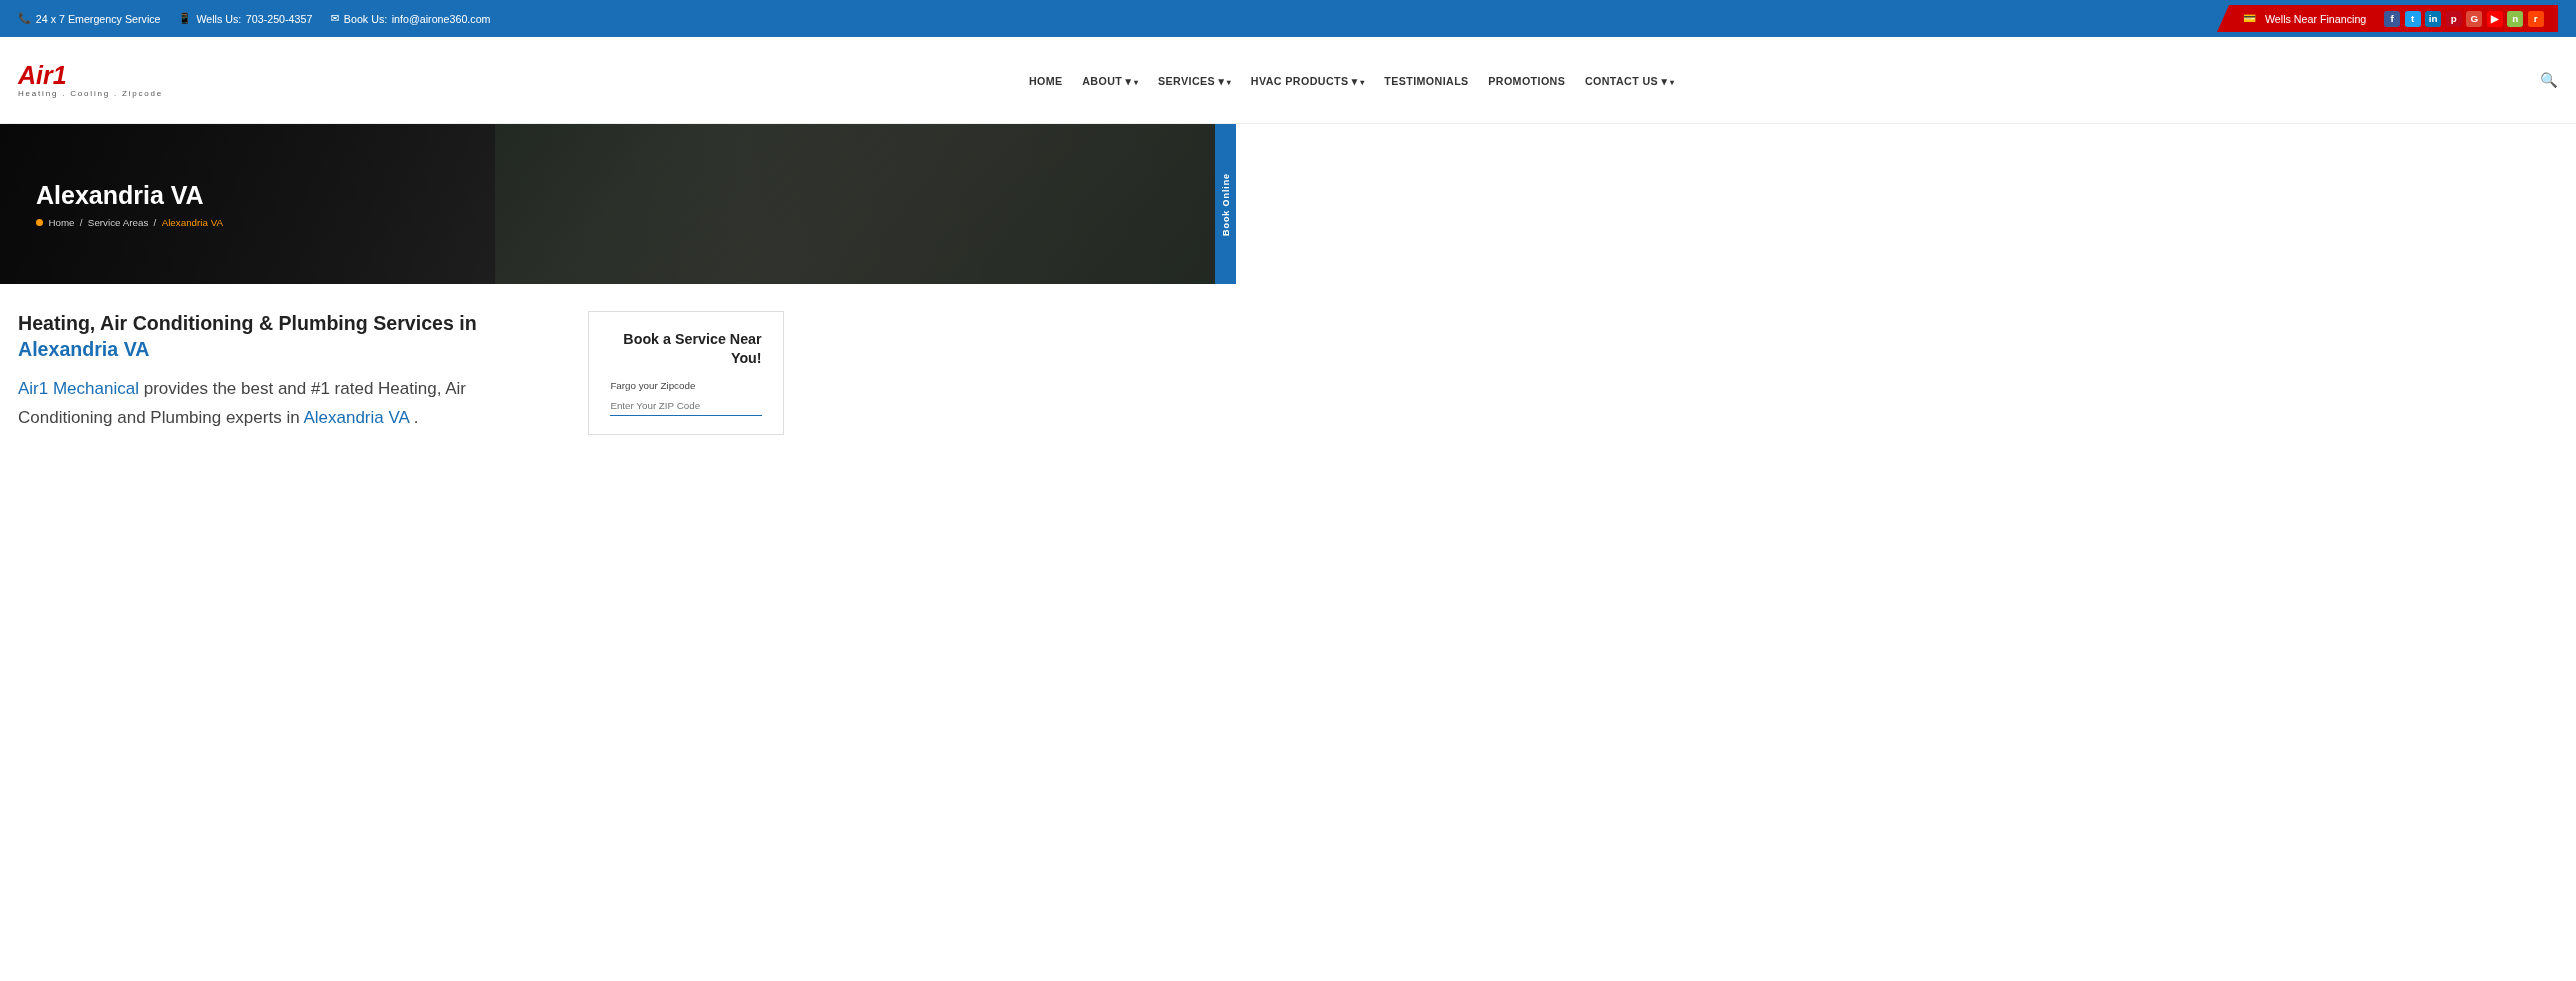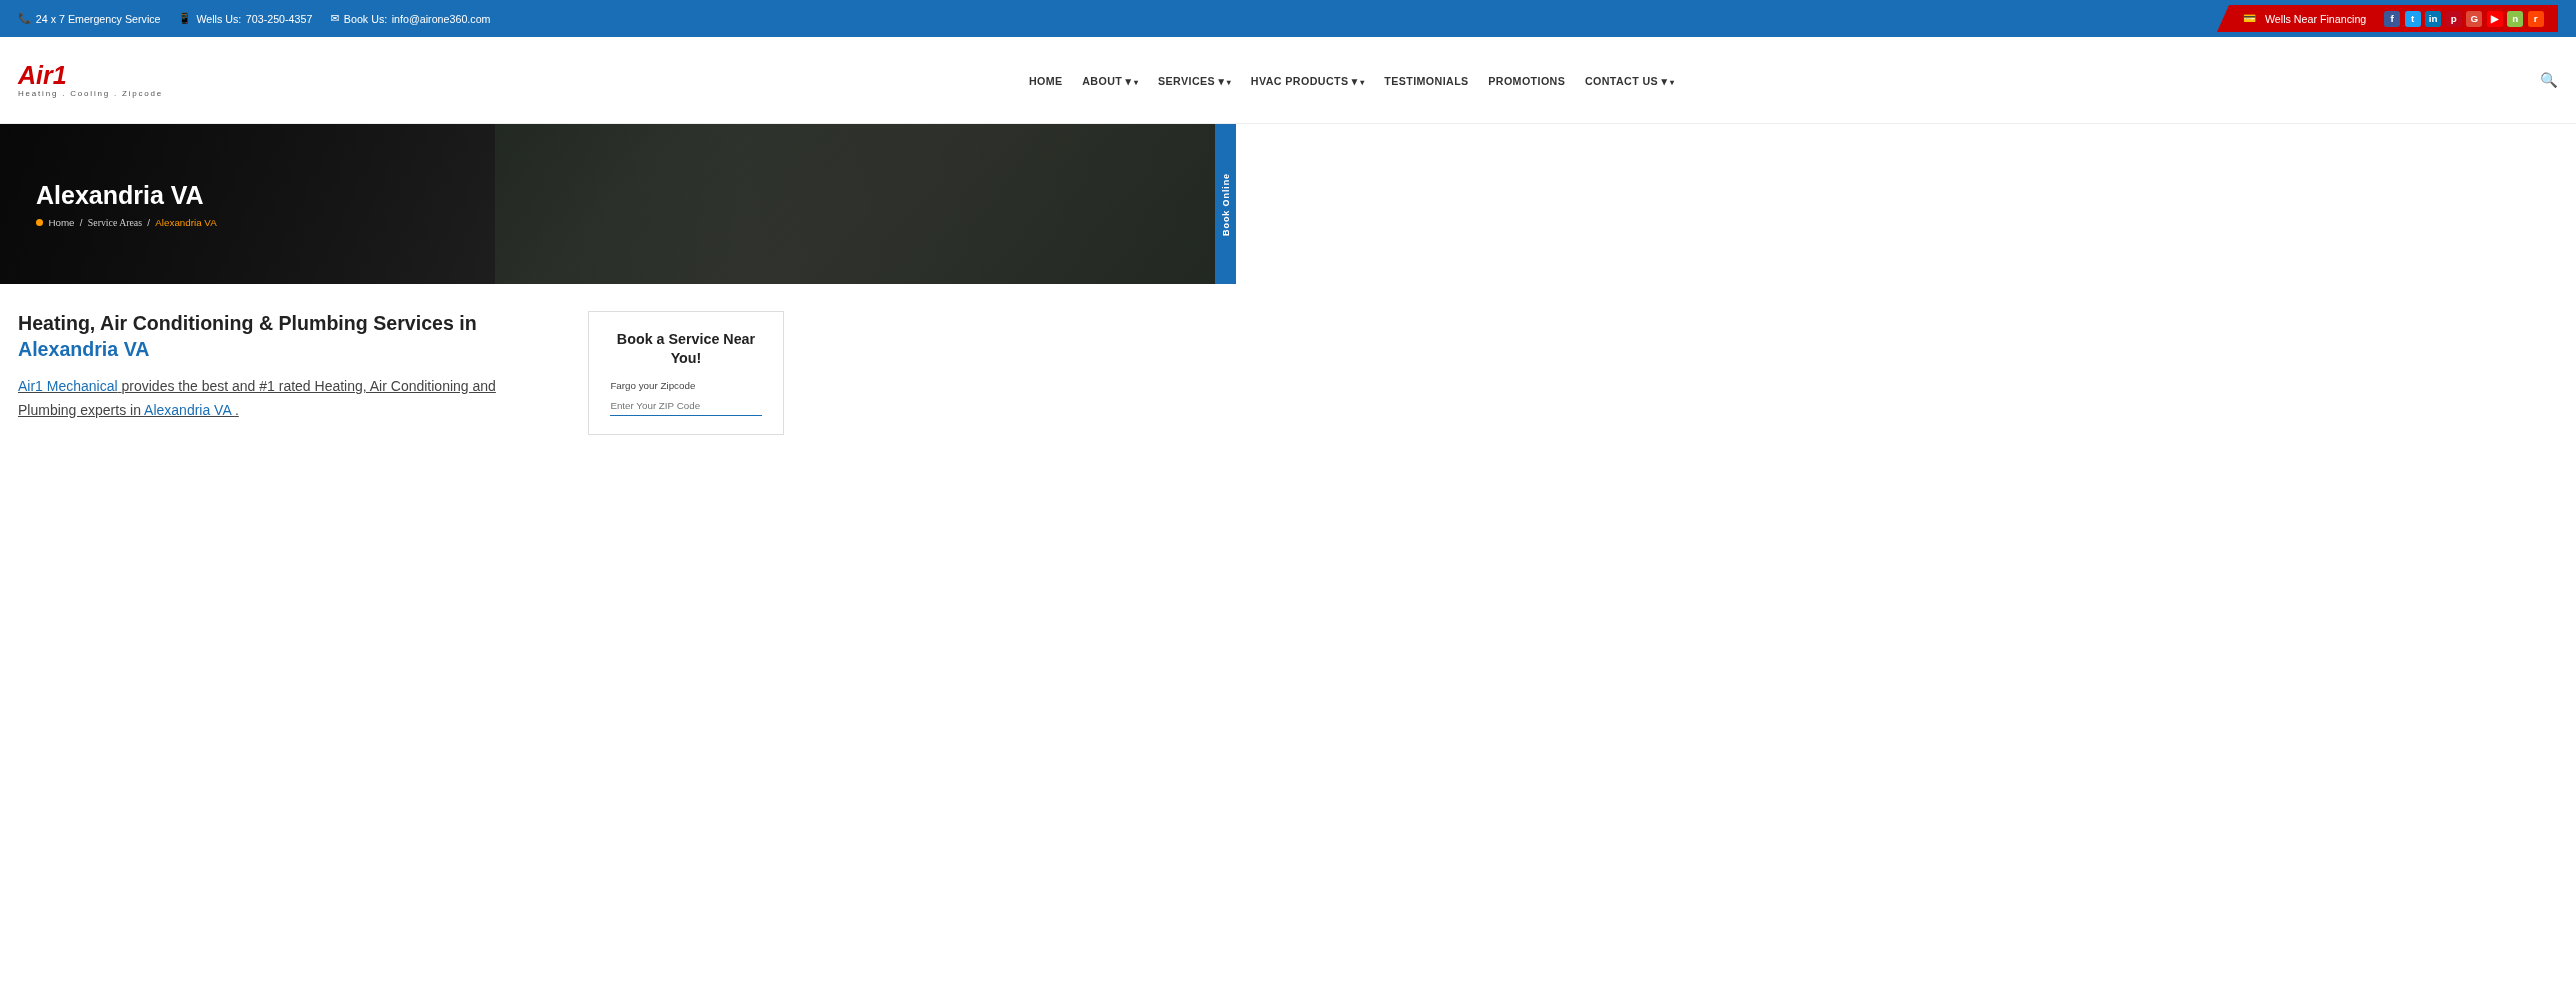--- a/index.html
+++ b/index.html
@@ -154,40 +154,39 @@
       font-size: 19.6px;
       font-weight: 700;
       color: #222;
       margin-bottom: 12.5px;
       line-height: 1.3;
     }
     .content-heading .city-link {
       color: #1a6eb5;
     }
     .content-paragraph {
-      font-size: 14px;
+      font-size: 17px;
       color: #444;
       line-height: 1.7;
       margin-bottom: 18px;
-      text-decoration: underline;
     }
     .content-paragraph a { color: #1a6eb5; text-decoration: none; }
 
     
     .book-service-box {
       border: 0.9px solid #ddd;
       padding: 18px 21.4px;
       width: 196px;
       margin-left: 18px;
     }
     .book-service-title {
       font-size: 14.3px;
       font-weight: 700;
       color: #222;
-      text-align: center;
+      text-align: right;
       margin-bottom: 12.5px;
       line-height: 1.3;
     }
     .zipcode-label {
       font-size: 9.8px;
       color: #444;
       margin-bottom: 5.3px;
     }
     .zipcode-input {
       width: 100%;
@@ -262,21 +261,21 @@
 
     <div style="position:absolute;top:0;left:0;right:0;bottom:0;background:linear-gradient(to right, rgba(0,0,0,0.6) 0%, rgba(0,0,0,0.1) 60%, rgba(0,0,0,0.3) 100%);"></div>
 
     <div style="position:absolute;right:0;top:0;bottom:0;width:60%;background:linear-gradient(135deg,#5a7a5a,#8a9a7a,#6a8a6a);opacity:0.4;"></div>
     <div class="hero-overlay">
       <h1 class="hero-title">Alexandria VA</h1>
       <div class="breadcrumb">
         <span class="breadcrumb-dot"></span>
         <a href="#" style="color:#ccc;">Home</a>
         <span>/</span>
-        <a href="#" style="color:#ccc;font-family:Liberation Serif, serif;">Service Areas</a>
+        <a href="#" style="color:#ccc;">Service Areas</a>
         <span>/</span>
         <span class="current">Alexandria VA</span>
       </div>
     </div>
 
     <div style="position:absolute;right:0;top:0;bottom:0;width:21.4px;display:flex;align-items:center;justify-content:center;background:#1a6eb5;cursor:pointer;">
       <span style="writing-mode:vertical-rl;transform:rotate(180deg);color:#fff;font-size:9px;font-weight:bold;letter-spacing:0.9px;">Book Online</span>
     </div>
   </div>
 </div>

